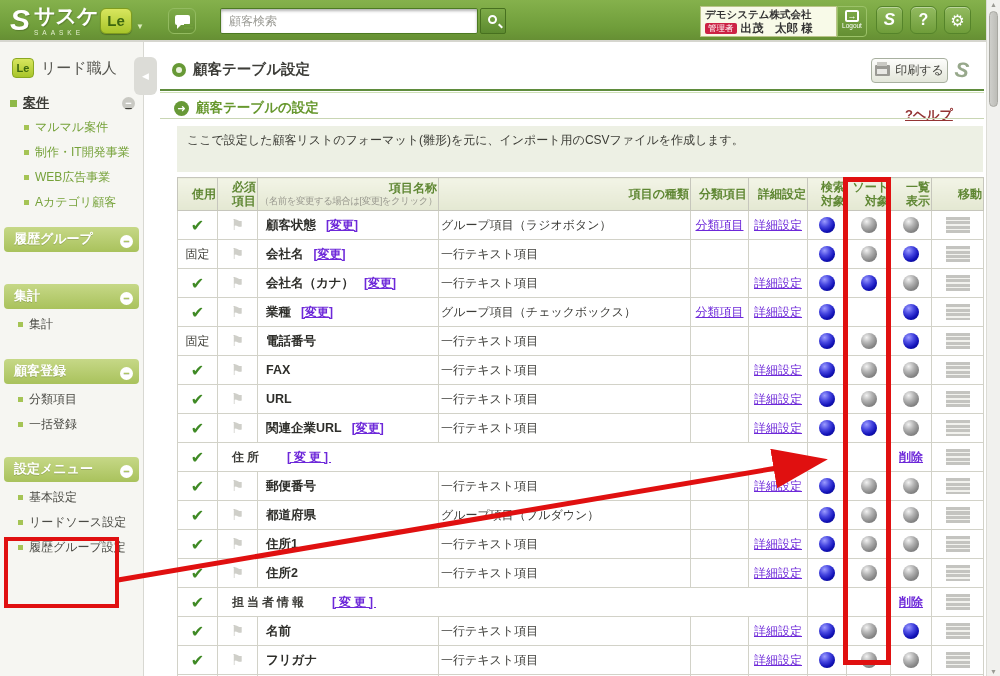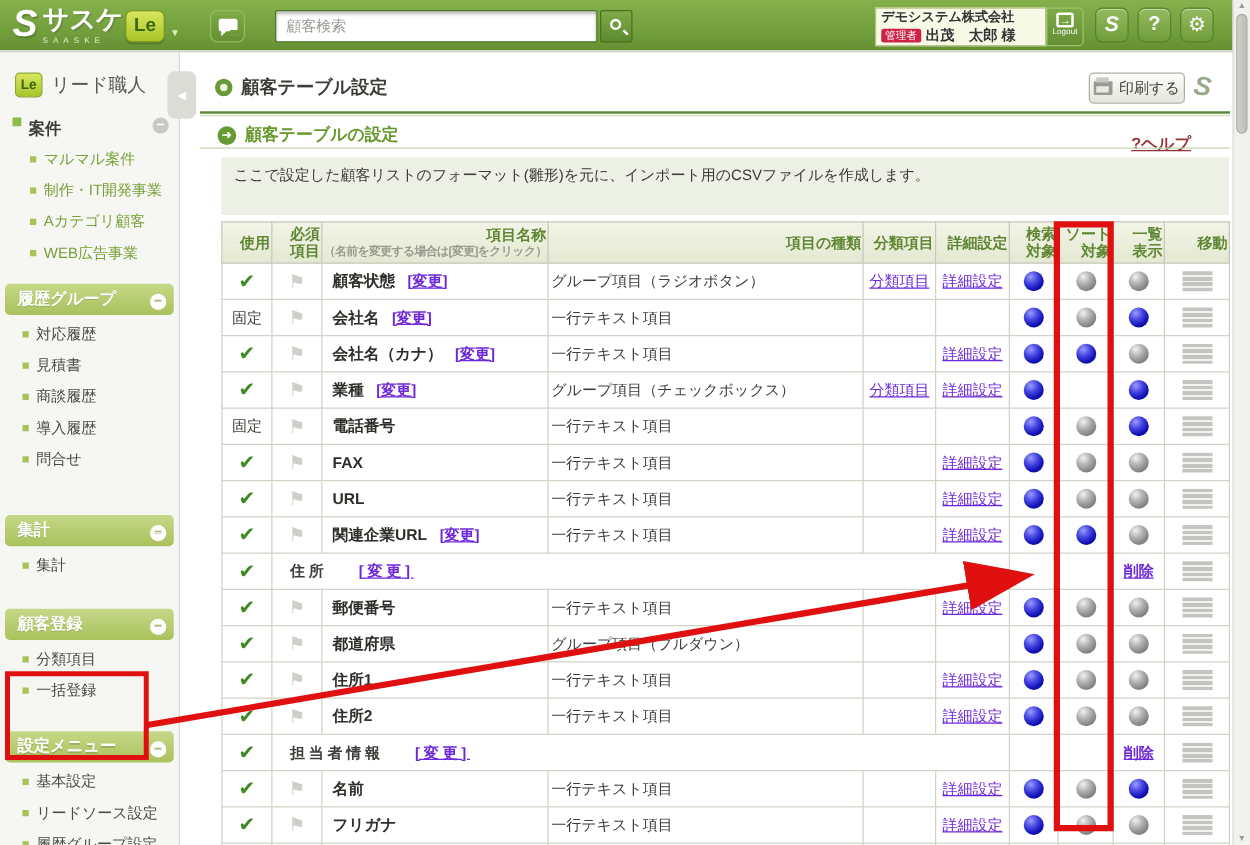--- a/index.html
+++ b/index.html
@@ -62,21 +62,21 @@
   
   #sidebar { position:absolute; left:0; top:42px; width:144px; height:634px;
     background:#f6f6f2; border-right:1px solid #d8d8d2; }
   #collapse-tab { position:absolute; left:134px; top:15px; width:23px; height:38px;
     background:#dcdcd7; border-radius:6px; z-index:6; color:#fff; font-size:9px; text-align:center; line-height:38px; }
   #sidebar-app { display:flex; align-items:center; gap:7px; margin:16px 0 0 12px; }
   #side-le { width:22px; height:20px; background:linear-gradient(#d8e65e,#a8c52a); border:1px solid #8aa822;
     border-radius:4px; color:#3c660f; font-size:11px; font-weight:bold; text-align:center; line-height:18px; }
   #side-app-title { font-size:15px; color:#55554f; }
   .sec-plain { margin:16px 8px 0 10px; }
-  .sec-plain .sec-head { display:flex; gap:6px; font-size:13px; font-weight:bold; color:#3b3b36; }
+  .sec-plain .sec-head { display:flex; align-items:center; gap:6px; font-size:13px; font-weight:bold; color:#3b3b36;text-decoration:underline; }
   .sec-bar { margin:10px 4px 0 4px; }
   .sec-bar .sec-head { display:flex; align-items:flex-end; background:linear-gradient(#c6d887,#a9c25c);
     border-radius:4px; color:#fff; font-weight:bold; font-size:13px; padding:3px 6px 4px 10px;
     text-shadow:0 1px 0 rgba(0,0,0,.15); }
   .sec-title { flex:1; }
   .minus { width:13px; height:13px; border-radius:50%; font-size:11px; line-height:12px; text-align:center; font-weight:bold; }
   .minus-gray { background:#c9c9c3; color:#fff; }
   .minus-white { background:#fff; color:#a9c25c; }
   .bullet-lg { width:7px; height:7px; background:#8fb949; display:inline-block; }
   .sec-items { margin-top:3px; }
@@ -109,21 +109,21 @@
   #help-link { position:absolute; left:760px; top:64px; font-size:13px; font-weight:bold; color:#943434; text-decoration:underline; }
   #section-divider { position:absolute; left:15px; top:76px; width:824px; border-top:1px solid #c9d6b4; }
   #info-box { position:absolute; left:32px; top:84px; width:806px; height:46px; background:#edf0e4; padding:5px 10px; }
   .info-line { font-size:12px; color:#3c3c36; line-height:18px; white-space:nowrap; }
 
   
   #field-table { position:absolute; left:32px; top:135px; width:806px; border-collapse:collapse; table-layout:fixed; }
   #field-table th { height:33px; background:linear-gradient(#f2f4e6,#e4e8d2); border:1px solid #c6c6bc;
     color:#5f8733; font-size:12px; font-weight:bold; vertical-align:middle; text-align:right; padding:1px; }
   .th-label { white-space:pre-line; line-height:14px; }
-  .th-sub { font-size:9.5px; font-weight:bold; color:#9a9a90; white-space:nowrap; letter-spacing:-0.5px; }
+  .th-sub { font-size:9.5px; font-weight:normal; color:#9a9a90; white-space:nowrap; letter-spacing:-0.5px; }
   #field-table td { height:29px; border:1px solid #d2d2c8; background:#fff; vertical-align:middle; font-size:12px; color:#3c3c38; padding:0 2px; }
   #field-table td.c { text-align:center; }
   .check { color:#3f8a25; font-size:16px; font-weight:bold; }
   .flag { color:#cfcfc9; font-size:15px; }
   .fixed-lbl { font-size:12px; color:#44443e; }
   .name-cell { padding-left:8px !important; }
   .fname { font-weight:bold; color:#2e2e2a; font-size:12.5px; }
   .lnk { color:#6d28d9; text-decoration:underline; cursor:pointer; }
   .chg { font-weight:bold; margin-left:10px; font-size:12px; }
   .orb { display:inline-block; width:16px; height:16px; border-radius:50%; vertical-align:middle; }
@@ -198,54 +198,32 @@
           <div class="s-item green">
             <span class="bullet"></span>
             <span class="s-label">マルマル案件</span>
           </div>
           <div class="s-item green">
             <span class="bullet"></span>
             <span class="s-label">制作・IT開発事業</span>
           </div>
           <div class="s-item green">
             <span class="bullet"></span>
+            <span class="s-label">WEB広告事業</span>
+          </div>
+          <div class="s-item green">
+            <span class="bullet"></span>
             <span class="s-label">Aカテゴリ顧客</span>
-          </div>
-          <div class="s-item green">
-            <span class="bullet"></span>
-            <span class="s-label">WEB広告事業</span>
           </div>
         </div>
       </div>
       <div class="sec sec-bar">
         <div class="sec-head">
           <span class="sec-title">履歴グループ</span>
           <span class="minus minus-white">−</span>
-        </div>
-        <div class="sec-items">
-          <div class="s-item">
-            <span class="bullet"></span>
-            <span class="s-label">対応履歴</span>
-          </div>
-          <div class="s-item">
-            <span class="bullet"></span>
-            <span class="s-label">見積書</span>
-          </div>
-          <div class="s-item">
-            <span class="bullet"></span>
-            <span class="s-label">商談履歴</span>
-          </div>
-          <div class="s-item">
-            <span class="bullet"></span>
-            <span class="s-label">導入履歴</span>
-          </div>
-          <div class="s-item">
-            <span class="bullet"></span>
-            <span class="s-label">問合せ</span>
-          </div>
         </div>
       </div>
       <div class="sec sec-bar">
         <div class="sec-head">
           <span class="sec-title">集計</span>
           <span class="minus minus-white">−</span>
         </div>
         <div class="sec-items">
           <div class="s-item">
             <span class="bullet"></span>

